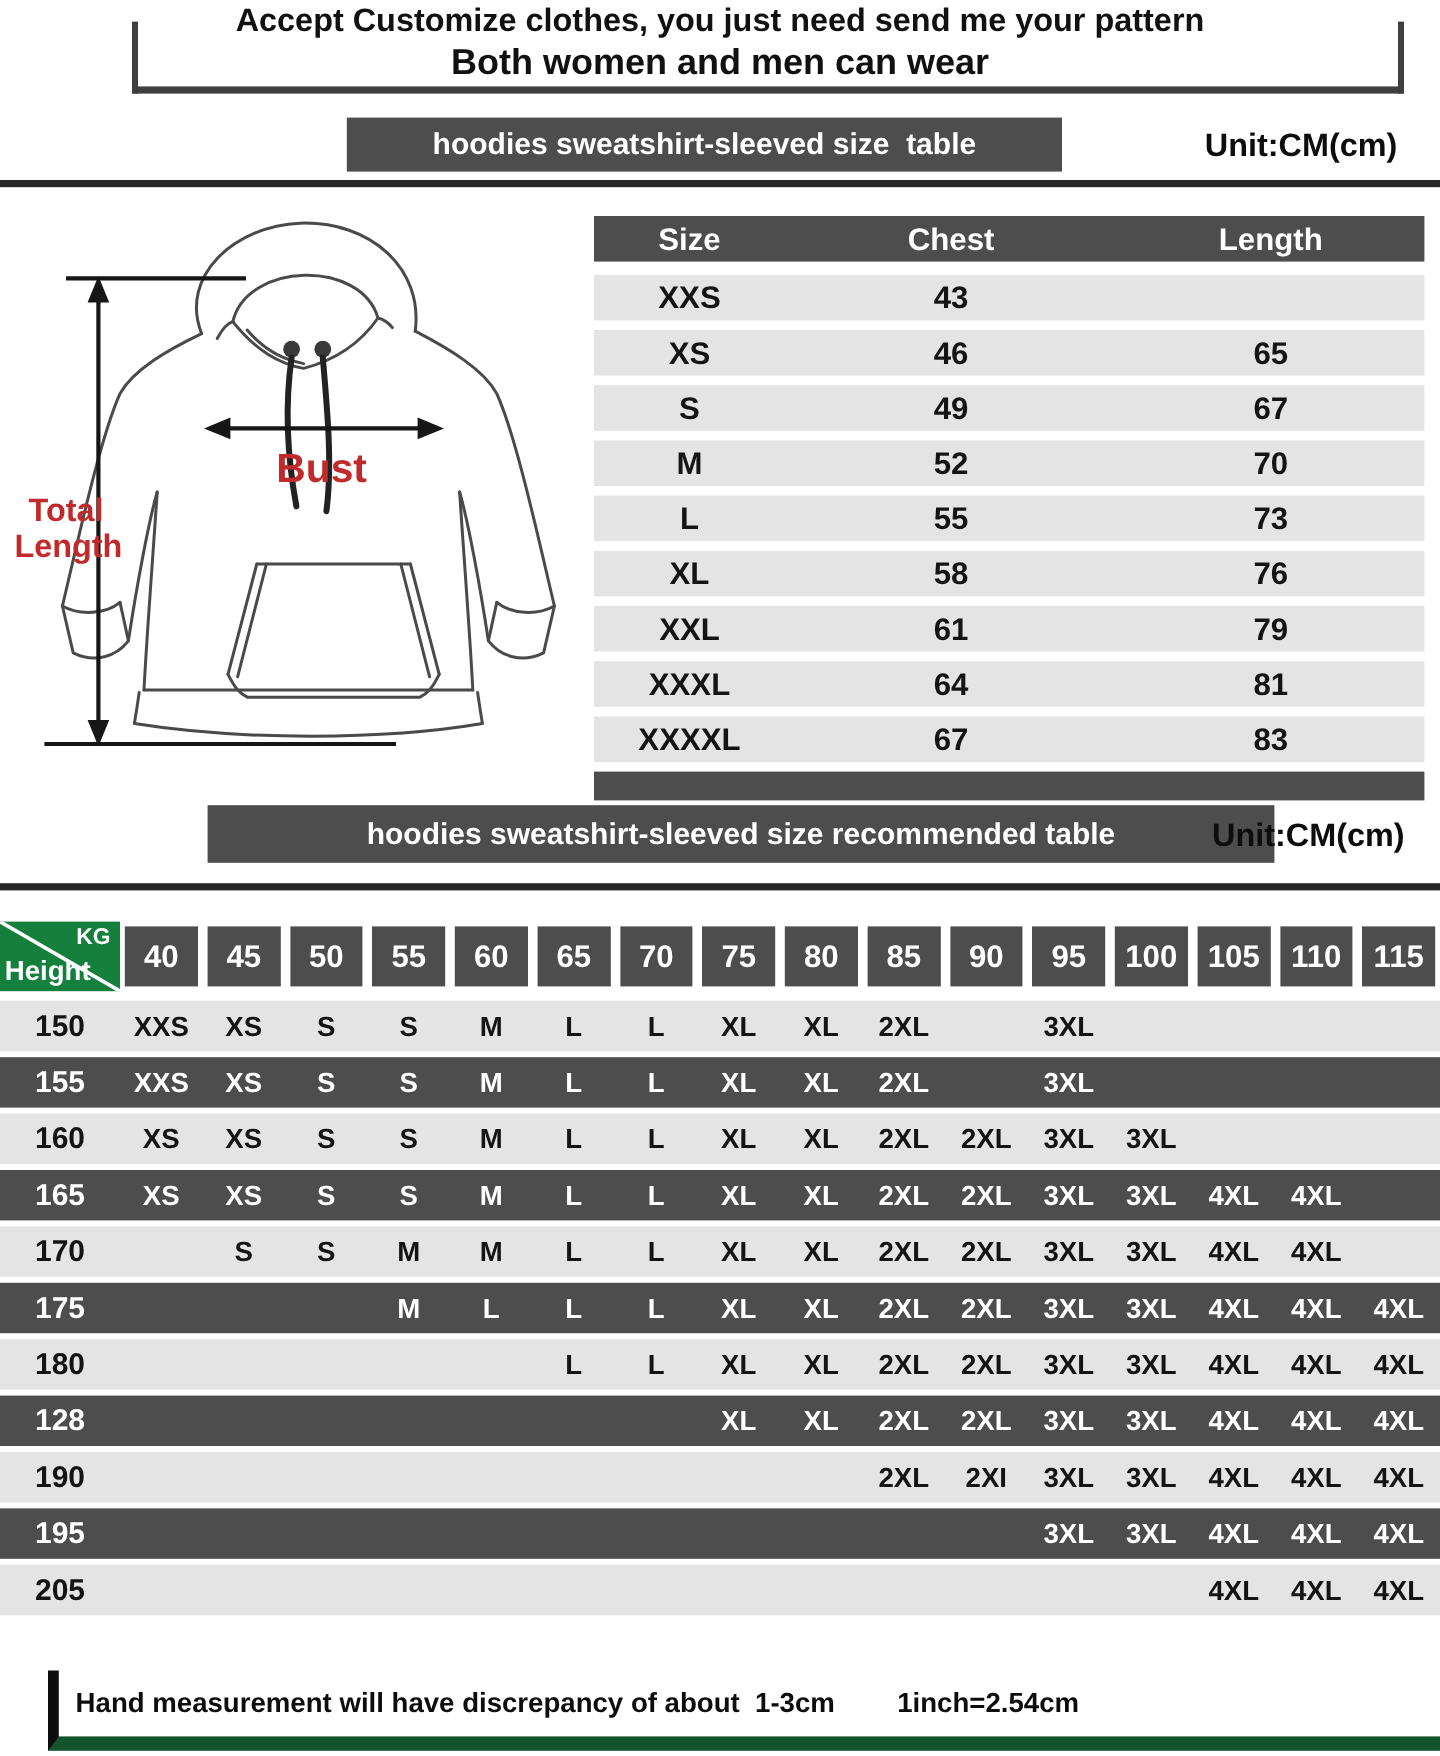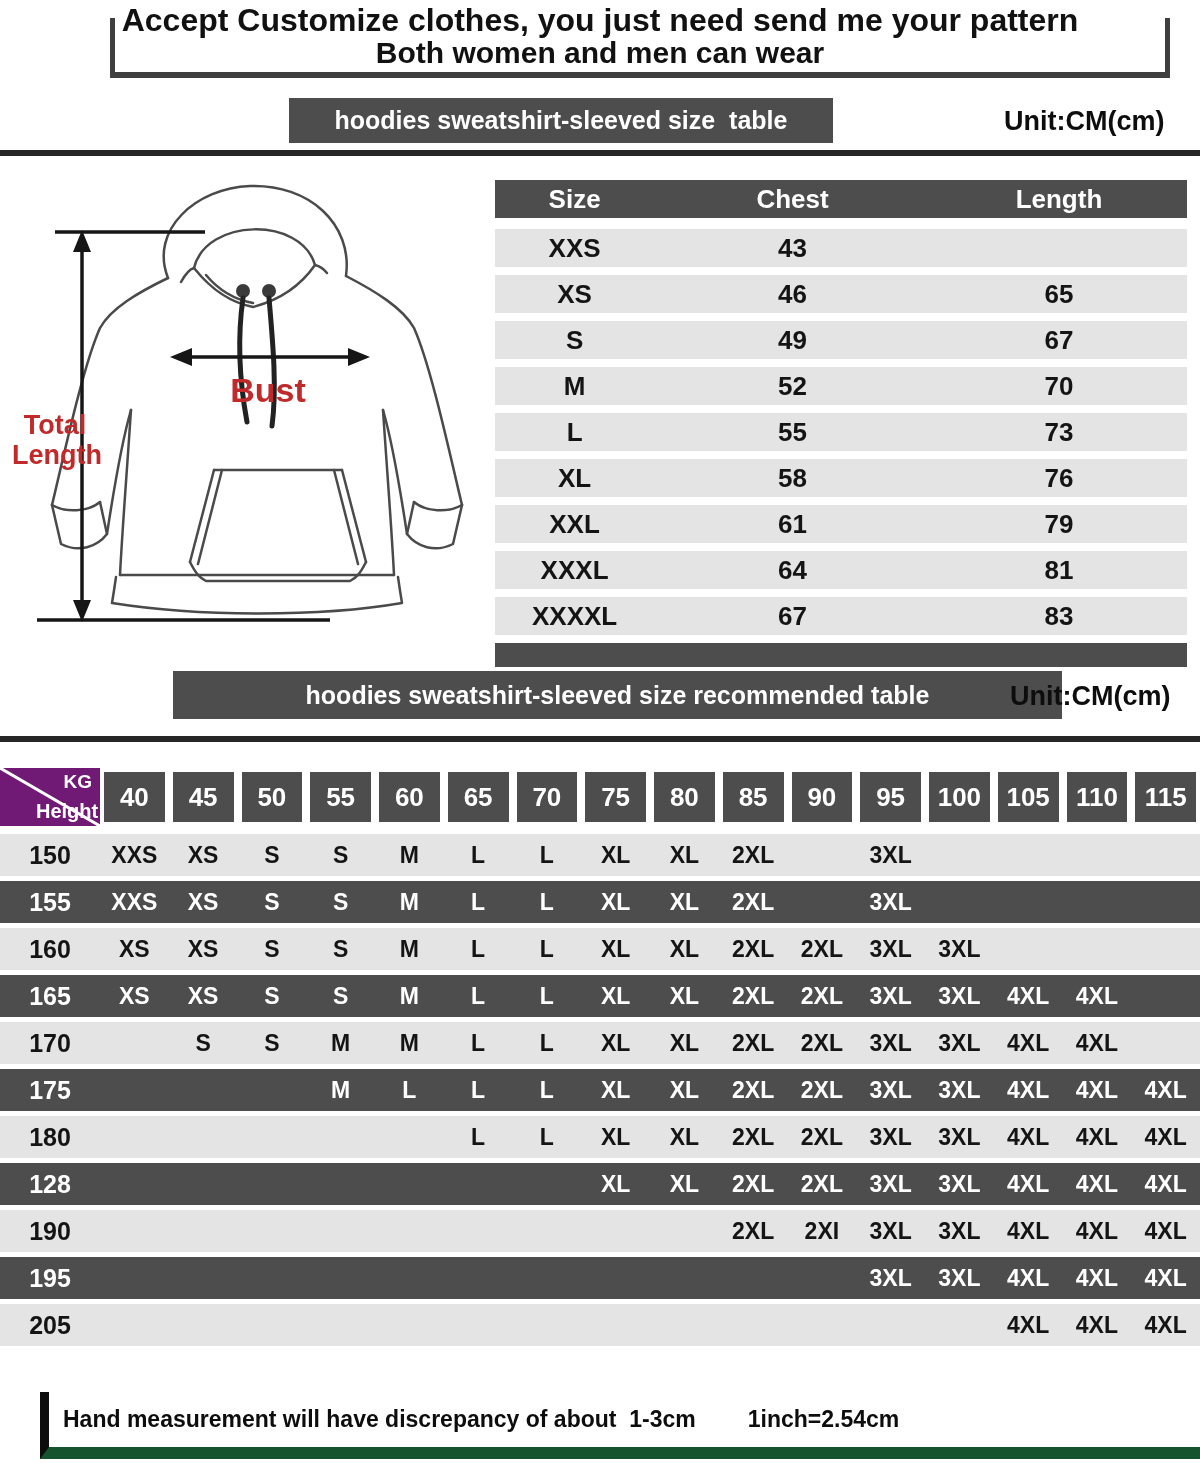--- a/index.html
+++ b/index.html
@@ -10,28 +10,28 @@
   }
   
   .title-bracket {
     position:absolute; left:110px; top:18px; width:1060px; height:60px;
     border-left:5px solid #3f3f3f; border-right:5px solid #3f3f3f; border-bottom:6px solid #3f3f3f;
   }
   .title-line1, .title-line2 {
     position:absolute; left:0; width:1200px; text-align:center;
     font-weight:bold; color:#111; white-space:pre-wrap;
   }
-  .title-line1 { top:2px;  font-size:32px; }
+  .title-line1 { top:2px;  font-size:27px; }
   .title-line2 { top:36px; font-size:30px; }
   
   .banner {
     position:absolute; background:#4d4d4d; color:#fff; font-weight:bold;
     display:flex; align-items:center; justify-content:center; white-space:pre-wrap;
   }
-  .banner1 { left:289px; top:98px;  width:544px; height:45px; font-size:25px; }
+  .banner1 { left:289px; top:98px;  width:596px; height:45px; font-size:25px; }
   .banner2 { left:173px; top:671px; width:889px; height:48px; font-size:25px; }
   .unit { position:absolute; font-weight:bold; color:#0d0d0d; font-size:27px; }
   .unit1 { left:1004px; top:106px; }
   .unit2 { left:1010px; top:681px; }
   .divider { position:absolute; left:0; width:1200px; height:6px; background:#262626; }
   .divider1 { top:150px; }
   .divider2 { top:736px; }
   
   .diagram { position:absolute; left:0; top:172px; width:492px; height:478px; }
   
@@ -45,23 +45,23 @@
     display:grid; grid-template-columns:23% 40% 37%; height:38px; margin-bottom:8px;
     background:#e4e4e4; color:#141414; font-weight:bold; font-size:26px;
   }
   .size-row > div { display:flex; align-items:center; justify-content:center; }
   .size-footer { height:24px; background:#4d4d4d; margin-top:2px; }
   
   .rec-table { position:absolute; left:0; top:768px; width:1200px; }
   .rec-header {
     display:grid; grid-template-columns:100px repeat(16,1fr); height:58px; margin-bottom:8px;
   }
-  .corner-cell { position:relative; background:#701a75; color:#fff; }
+  .corner-cell { position:relative; background:#15803d; color:#fff; }
   .corner-kg     { position:absolute; top:3px;  right:8px; font-weight:bold; font-size:19px; }
-  .corner-height { position:absolute; bottom:3px; left:4px; font-weight:bold; font-size:20px;margin-left:32px; }
+  .corner-height { position:absolute; bottom:3px; left:4px; font-weight:bold; font-size:23px; }
   .corner-cell svg { position:absolute; left:0; top:0; width:100%; height:100%; }
   .weight-cell { padding:4px 4px; }
   .weight-box {
     height:100%; background:#4d4d4d; color:#fff; display:flex;
     align-items:center; justify-content:center; font-weight:bold; font-size:26px;
   }
   .rec-row {
     display:grid; grid-template-columns:100px repeat(16,1fr); height:42px; margin-bottom:5px;
   }
   .rec-row.light { background:#e4e4e4; color:#141414; }

